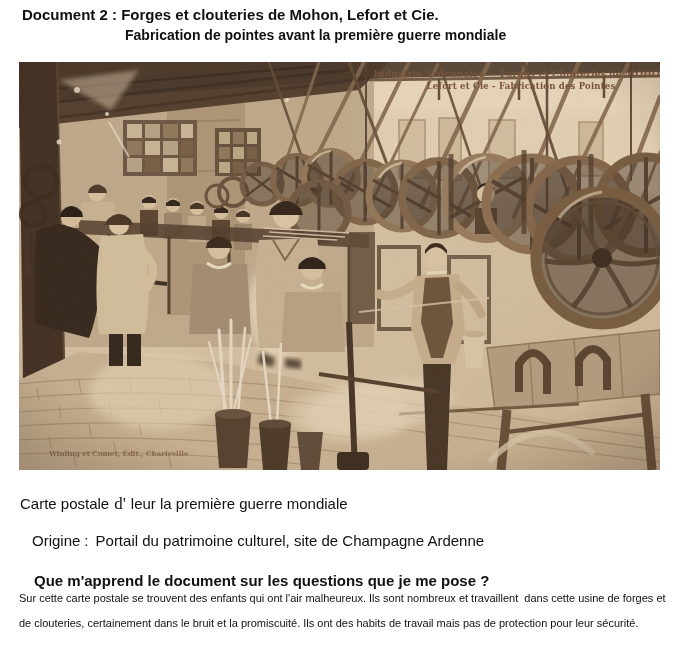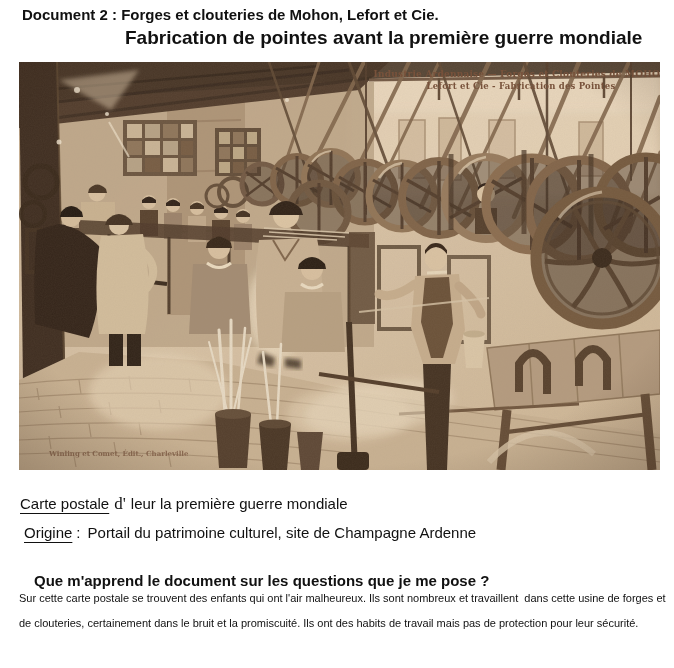--- a/index.html
+++ b/index.html
@@ -1,27 +1,27 @@
 <!DOCTYPE html>
 <html><head>
 <meta charset="utf-8">
 <style>
   html,body { margin:0; padding:0; background:#ffffff; }
   body { width:674px; height:668px; font-family:"Liberation Sans","DejaVu Sans",sans-serif; color:#111; }
   .page { position:relative; width:672px; height:668px; overflow:hidden; background:#fff; }
 
   .doc-title-l1 { position:absolute; left:22px; top:6px; font-size:15px; font-weight:bold; white-space:nowrap; }
-  .doc-title-l2 { position:absolute; left:125px; top:27px; font-size:19px; font-weight:bold; white-space:nowrap; }
+  .doc-title-l2 { position:absolute; left:125px; top:27px; font-size:14px; font-weight:bold; white-space:nowrap; }
 
   .photo { position:absolute; left:19px; top:62px; width:641px; height:408px; }
   .photo svg { display:block; width:641px; height:408px; }
 
   .caption1 { position:absolute; left:20px; top:494px; font-size:15px; white-space:nowrap; }
   .caption2 { position:absolute; left:20px; top:520px; font-size:15px; white-space:nowrap; }
-  .u { text-decoration:underline; text-underline-offset:4px;text-align:right; }
+  .u { text-underline-offset:4px;text-align:right; }
   .serif-d { font-family:"Liberation Serif","DejaVu Serif",serif; font-size:17px; margin:0 5px; }
   .sep { margin:0 7px 0 4px; }
 
   .question { position:absolute; left:22px; top:560px; font-size:15px; font-weight:bold; white-space:nowrap; }
   .answer { position:absolute; left:19px; top:586px; width:652px; font-size:11px; line-height:25px; white-space:pre-wrap; }
 
   .pc-text { font-family:"DejaVu Serif","Liberation Serif",serif; font-weight:bold; }
 </style>
 </head>
 <body>
@@ -401,21 +401,21 @@
       <rect x="0" y="0" width="641" height="408" fill="#c7a87f" opacity="0.08"></rect>
       <rect x="0" y="0" width="641" height="408" filter="url(#grainF)" opacity="0.22"></rect>
       <rect x="0" y="0" width="641" height="408" fill="url(#vig)"></rect>
     </svg>
   </figure>
 
   <p class="caption1" style="margin:0">
     <span class="u">Carte postale</span><span class="serif-d">d'</span><span>leur la première guerre mondiale</span>
   </p>
 
-  <p class="caption2" style="margin:4px">
+  <p class="caption2" style="margin:12px">
     <span class="u">Origine</span><span class="sep">:</span><span>Portail du patrimoine culturel, site de Champagne Ardenne</span>
   </p>
 
   <p class="question" style="margin:12px">Que m'apprend le document sur les questions que je me pose ?</p>
 
   <p class="answer" style="margin:0">Sur cette carte postale se trouvent des enfants qui ont l'air malheureux. Ils sont nombreux et travaillent  dans cette usine de forges et de clouteries, certainement dans le bruit et la promiscuité. Ils ont des habits de travail mais pas de protection pour leur sécurité.</p>
 
 </div>
 
 </body></html>

